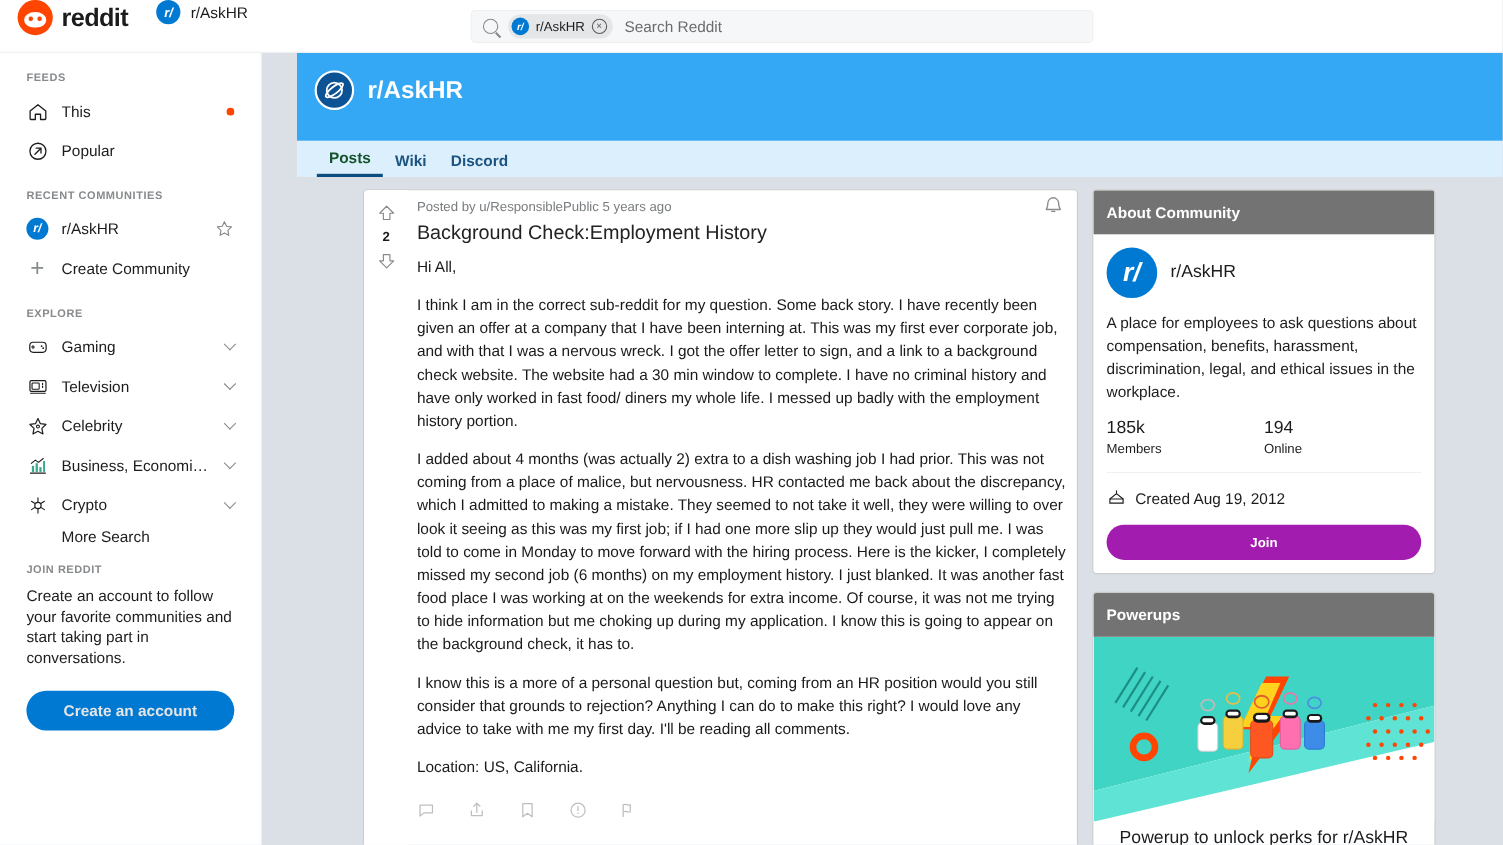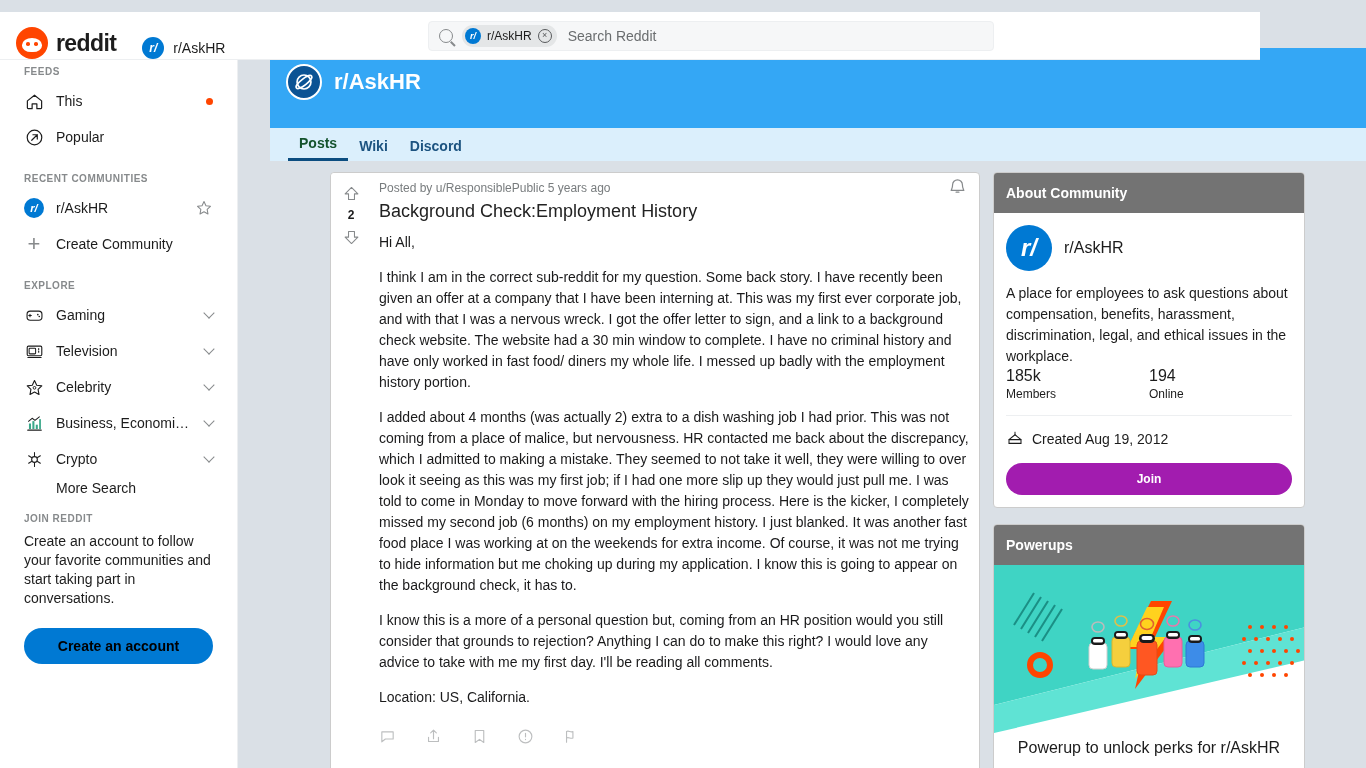--- a/index.html
+++ b/index.html
@@ -6,25 +6,25 @@
   html, body {
     width: 1366px; height: 768px;
     overflow: hidden;
     background: #dae0e6;
     font-family: "Liberation Sans", sans-serif;
     -webkit-font-smoothing: antialiased;
   }
 
   
   .topnav {
-    position: absolute; top: 12px; left: 0;
-    width: 1260px; height: 48px;
+    position: absolute; top: 0; left: 0;
+    width: 1366px; height: 48px;
     background: #fff;
     border-bottom: 1px solid #edeff1;
-    display: flex; align-items: flex-end;
+    display: flex; align-items: flex-start;
     z-index: 50;
   }
   .brand { display: flex; align-items: center; margin-left: 16px; gap: 8px; cursor: pointer; }
   .reddit-mark {
     width: 32px; height: 32px; border-radius: 50%;
     background: #ff4500; position: relative; flex: none;
   }
   .reddit-mark::before {
     content: ""; position: absolute; left: 6px; top: 11px;
     width: 20px; height: 14px; border-radius: 50% 50% 45% 45%;
@@ -148,21 +148,21 @@
     font-size: 11px; font-weight: bold; font-style: italic;
     display: flex; align-items: center; justify-content: center;
   }
   .plus-ic { font-size: 22px; color: #878a8c; line-height: 16px; font-weight: 300; }
   .join-blurb {
     font-size: 14px; color: #1c1c1c; line-height: 19px;
     padding: 2px 24px 0;
   }
   .btn-create {
     margin: 20px 24px 0; height: 36px; border-radius: 18px;
-    background: #0079d3; color: #000000;
+    background: #0079d3; color: #e5e5e5;
     font-size: 14px; font-weight: bold;
     display: flex; align-items: center; justify-content: center;
     cursor: pointer;
   }
 
   
   .banner {
     position: absolute; left: 270px; top: 48px;
     width: 1096px; height: 80px;
     background: #34a7f5;
@@ -246,21 +246,21 @@
   .widget-body { padding: 12px; }
   .comm-row { display: flex; align-items: center; gap: 12px; margin-bottom: 12px; }
   .comm-av {
     width: 46px; height: 46px; border-radius: 50%;
     background: #0079d3; color: #fff;
     font-size: 24px; font-weight: bold; font-style: italic;
     display: flex; align-items: center; justify-content: center;
     flex: none;
   }
   .comm-name { font-size: 16px; color: #1c1c1c; }
-  .comm-desc { font-size: 14px; color: #1c1c1c; line-height: 21px; }
+  .comm-desc { font-size: 14px; color: #1c1c1c; line-height: 21px; margin-bottom: 14px; }
   .stats { display: flex; gap: 0; margin-bottom: 14px; }
   .stat { width: 50%; }
   .stat-num { font-size: 16px; color: #1c1c1c; }
   .stat-lbl { font-size: 12px; color: #1c1c1c; margin-top: 2px; }
   .divider { height: 1px; background: #edeff1; margin-bottom: 12px; }
   .created { display: flex; align-items: center; gap: 8px; font-size: 14px; color: #1c1c1c; margin-bottom: 14px; }
   .btn-join {
     height: 32px; border-radius: 16px; background: #a21caf; color: #fff;
     font-size: 12px; font-weight: bold;
     display: flex; align-items: center; justify-content: center; cursor: pointer;

